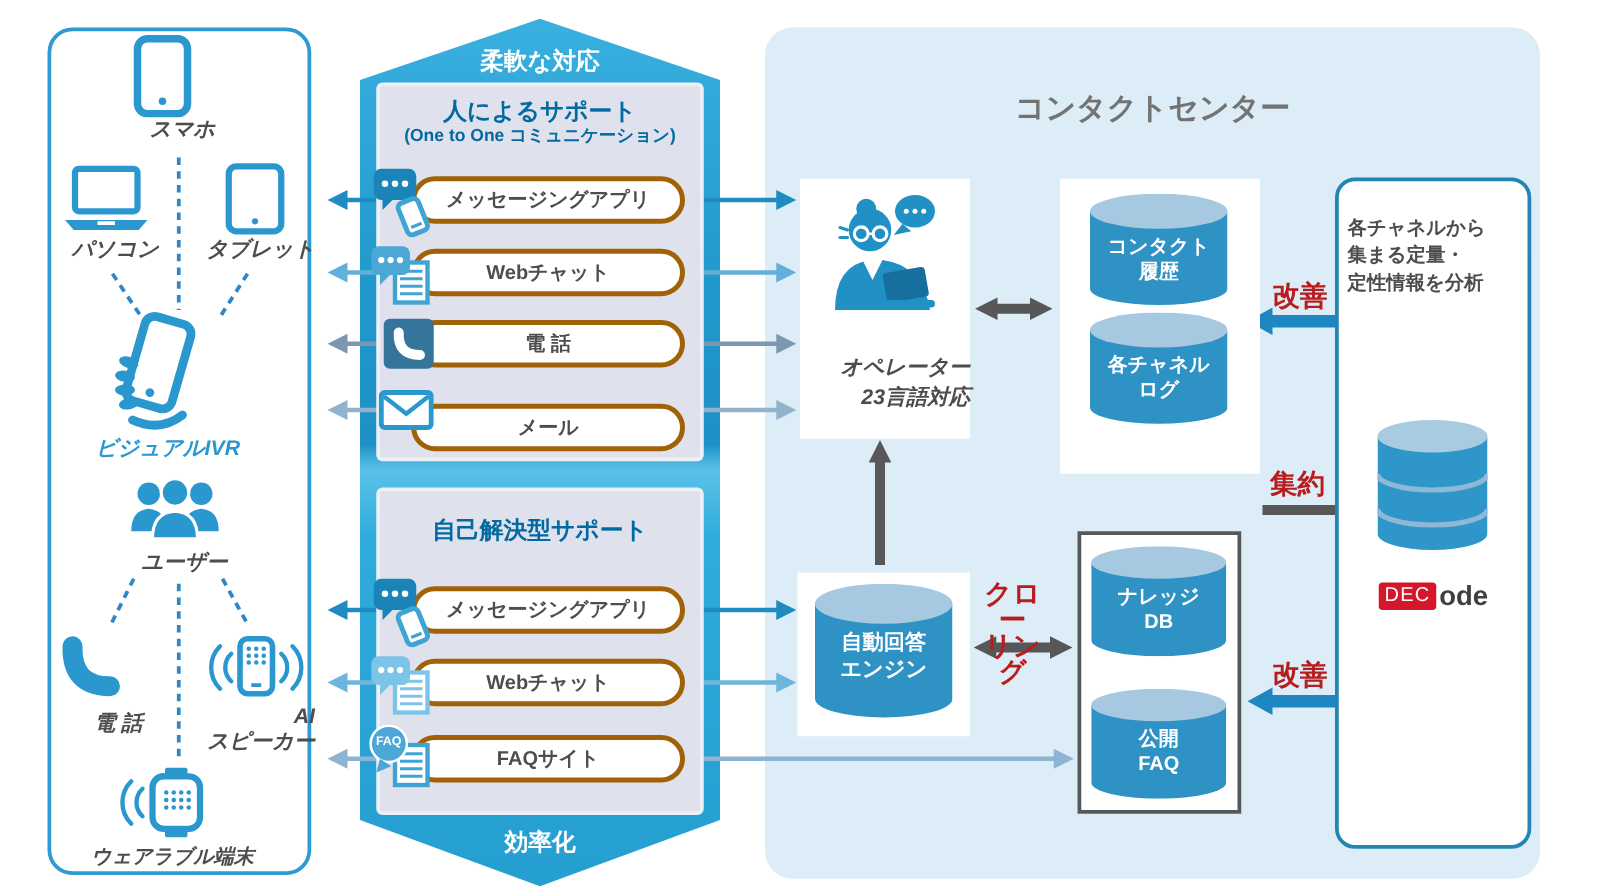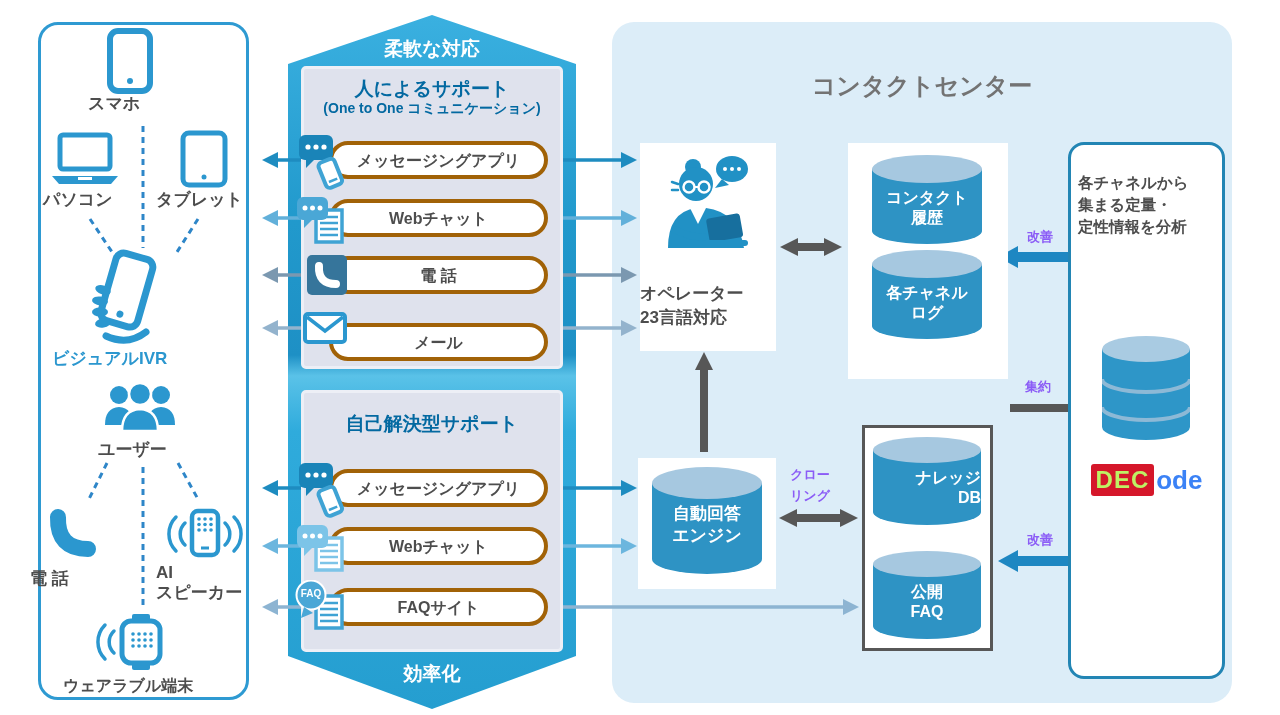--- a/index.html
+++ b/index.html
@@ -1,36 +1,36 @@
 <!DOCTYPE html>
 <html><head>
 <meta charset="utf-8">
 <style>
   html,body{margin:0;padding:0;background:#fff;}
   .canvas{position:relative;width:1276px;height:715px;background:#ffffff;overflow:hidden;
           font-family:"Liberation Sans","DejaVu Sans",sans-serif;border-radius:24px;}
   .abs{position:absolute;}
-  .lbl{font-weight:bold;color:#4d4d4d;text-align:left;white-space:pre-line;line-height:1.2;}
+  .lbl{font-weight:bold;color:#4d4d4d;text-align:right;white-space:pre-line;line-height:1.2;font-style:italic;}
   .blue-lbl{color:#2b97cf;}
   .panel-left{left:38px;top:22px;width:211px;height:678px;border:3px solid #2e9ad2;border-radius:20px;background:#fff;box-sizing:border-box;}
   .column{left:288px;top:15px;width:288px;height:694px;
           background:linear-gradient(180deg,#3ab0e0 0%,#2199cc 30%,#1e90c5 49%,#5ac2e8 52%,#2fabdc 60%,#259ed0 100%);
           clip-path:polygon(50% 0,100% 49px,100% 641px,50% 694px,0 641px,0 49px);}
   .inner-box{background:#dfe2ed;border:3px solid #edeff6;border-radius:5px;box-sizing:border-box;}
   .pill{width:219px;height:38px;background:#fff;border:4px solid #a16207;border-radius:21px;box-sizing:border-box;
         font-weight:bold;color:#4d4d4d;font-size:16px;text-align:center;line-height:32px;z-index:6;}
   .panel-right{left:612px;top:22px;width:620px;height:681px;background:#dcedf8;border-radius:22px;}
   .white-box{background:#fff;z-index:4;}
   .cyl-lbl{color:#fff;font-weight:bold;font-size:16px;text-align:center;white-space:pre-line;line-height:20px;z-index:7;}
-  .note{font-weight:bold;color:#8b5cf6;font-size:13px;text-align:center;white-space:pre-line;line-height:21px;z-index:7;}
+  .note{font-weight:bold;color:#b91c1c;font-size:22px;text-align:center;white-space:pre-line;line-height:21px;z-index:7;}
   .banner{color:#fff;font-weight:bold;font-size:19px;text-align:center;z-index:3;}
   .sec-title{color:#0369a1;font-weight:bold;text-align:center;z-index:4;}
   .dec-row{display:flex;align-items:center;justify-content:center;z-index:7;}
-  .dec-box{background:#d5172a;color:#bef264;font-weight:bold;font-size:24px;padding:2px 5px;border-radius:3px;letter-spacing:1px;}
-  .dec-ode{color:#3b82f6;font-weight:bold;font-size:26px;margin-left:2px;letter-spacing:0px;}
+  .dec-box{background:#d5172a;color:#ffffff;font-weight:normal;font-size:16px;padding:2px 5px;border-radius:3px;letter-spacing:1px;}
+  .dec-ode{color:#404040;font-weight:bold;font-size:22px;margin-left:2px;letter-spacing:0px;}
   svg{display:block;}
   .z2{z-index:2}.z4{z-index:4}.z6{z-index:6}.z7{z-index:7}
 </style>
 </head>
 <body>
 
 <div class="canvas">
 
   <div class="abs panel-left"></div>
 
@@ -344,21 +344,21 @@
       <ellipse cx="55" cy="16" rx="55" ry="16" fill="#a6c8e0"></ellipse>
   </svg>
   <div class="abs cyl-lbl" style="left:652px;top:503px;width:110px;font-size:17px;line-height:22px;">自動回答
 エンジン</div>
 
   <div class="abs white-box" style="left:862px;top:425px;width:131px;height:226px;border:3px solid #575757;box-sizing:border-box;"></div>
   <svg class="abs z6" style="left:873px;top:437px;" width="108" height="88" viewBox="0 0 108 88">
     <path d="M0,13 v62 a54,13 0 0 0 108,0 v-62" fill="#2e93c4"></path>
       <ellipse cx="54" cy="13" rx="54" ry="13" fill="#a6c8e0"></ellipse>
   </svg>
-  <div class="abs cyl-lbl" style="left:873px;top:468px;width:108px;text-align:right;">ナレッジ
+  <div class="abs cyl-lbl" style="left:873px;top:468px;width:108px;">ナレッジ
 DB</div>
   <svg class="abs z6" style="left:873px;top:551px;" width="108" height="88" viewBox="0 0 108 88">
     <path d="M0,13 v62 a54,13 0 0 0 108,0 v-62" fill="#2e93c4"></path>
       <ellipse cx="54" cy="13" rx="54" ry="13" fill="#a6c8e0"></ellipse>
   </svg>
   <div class="abs cyl-lbl" style="left:873px;top:582px;width:108px;">公開
 FAQ</div>
 
   <div class="abs note" style="left:1014px;top:226px;width:52px;">改善</div>
   <div class="abs note" style="left:1012px;top:376px;width:52px;">集約</div>

